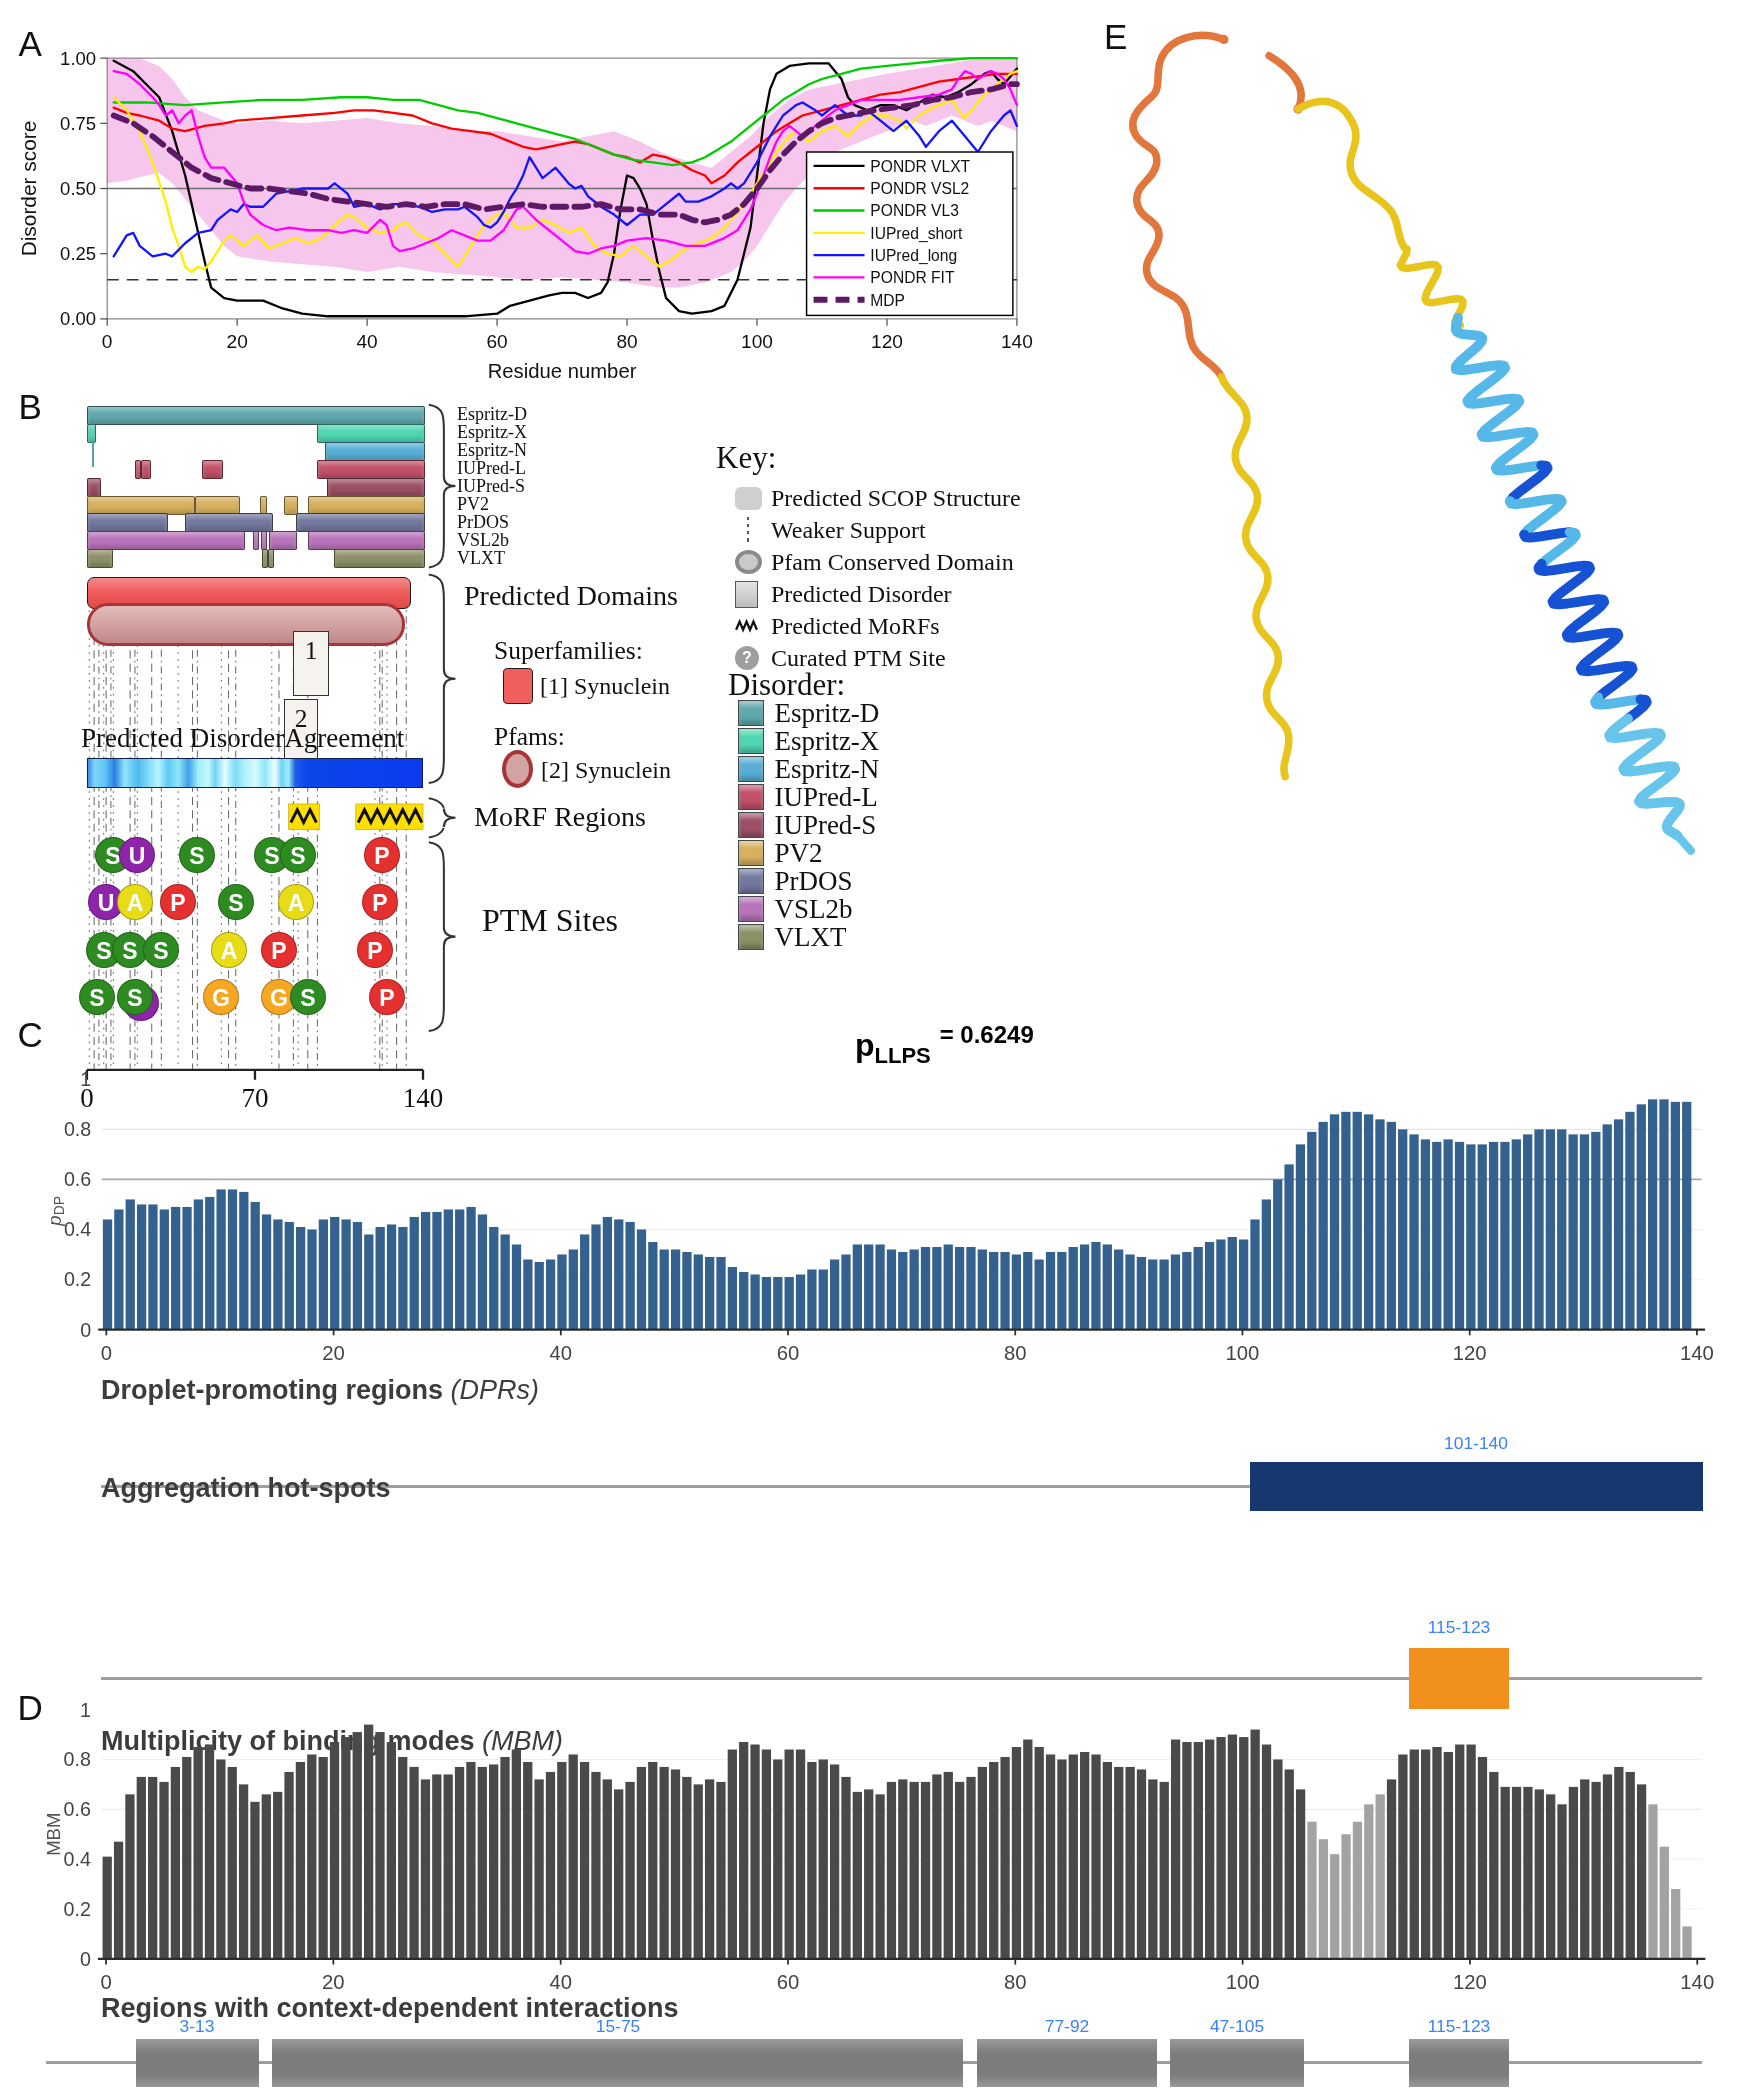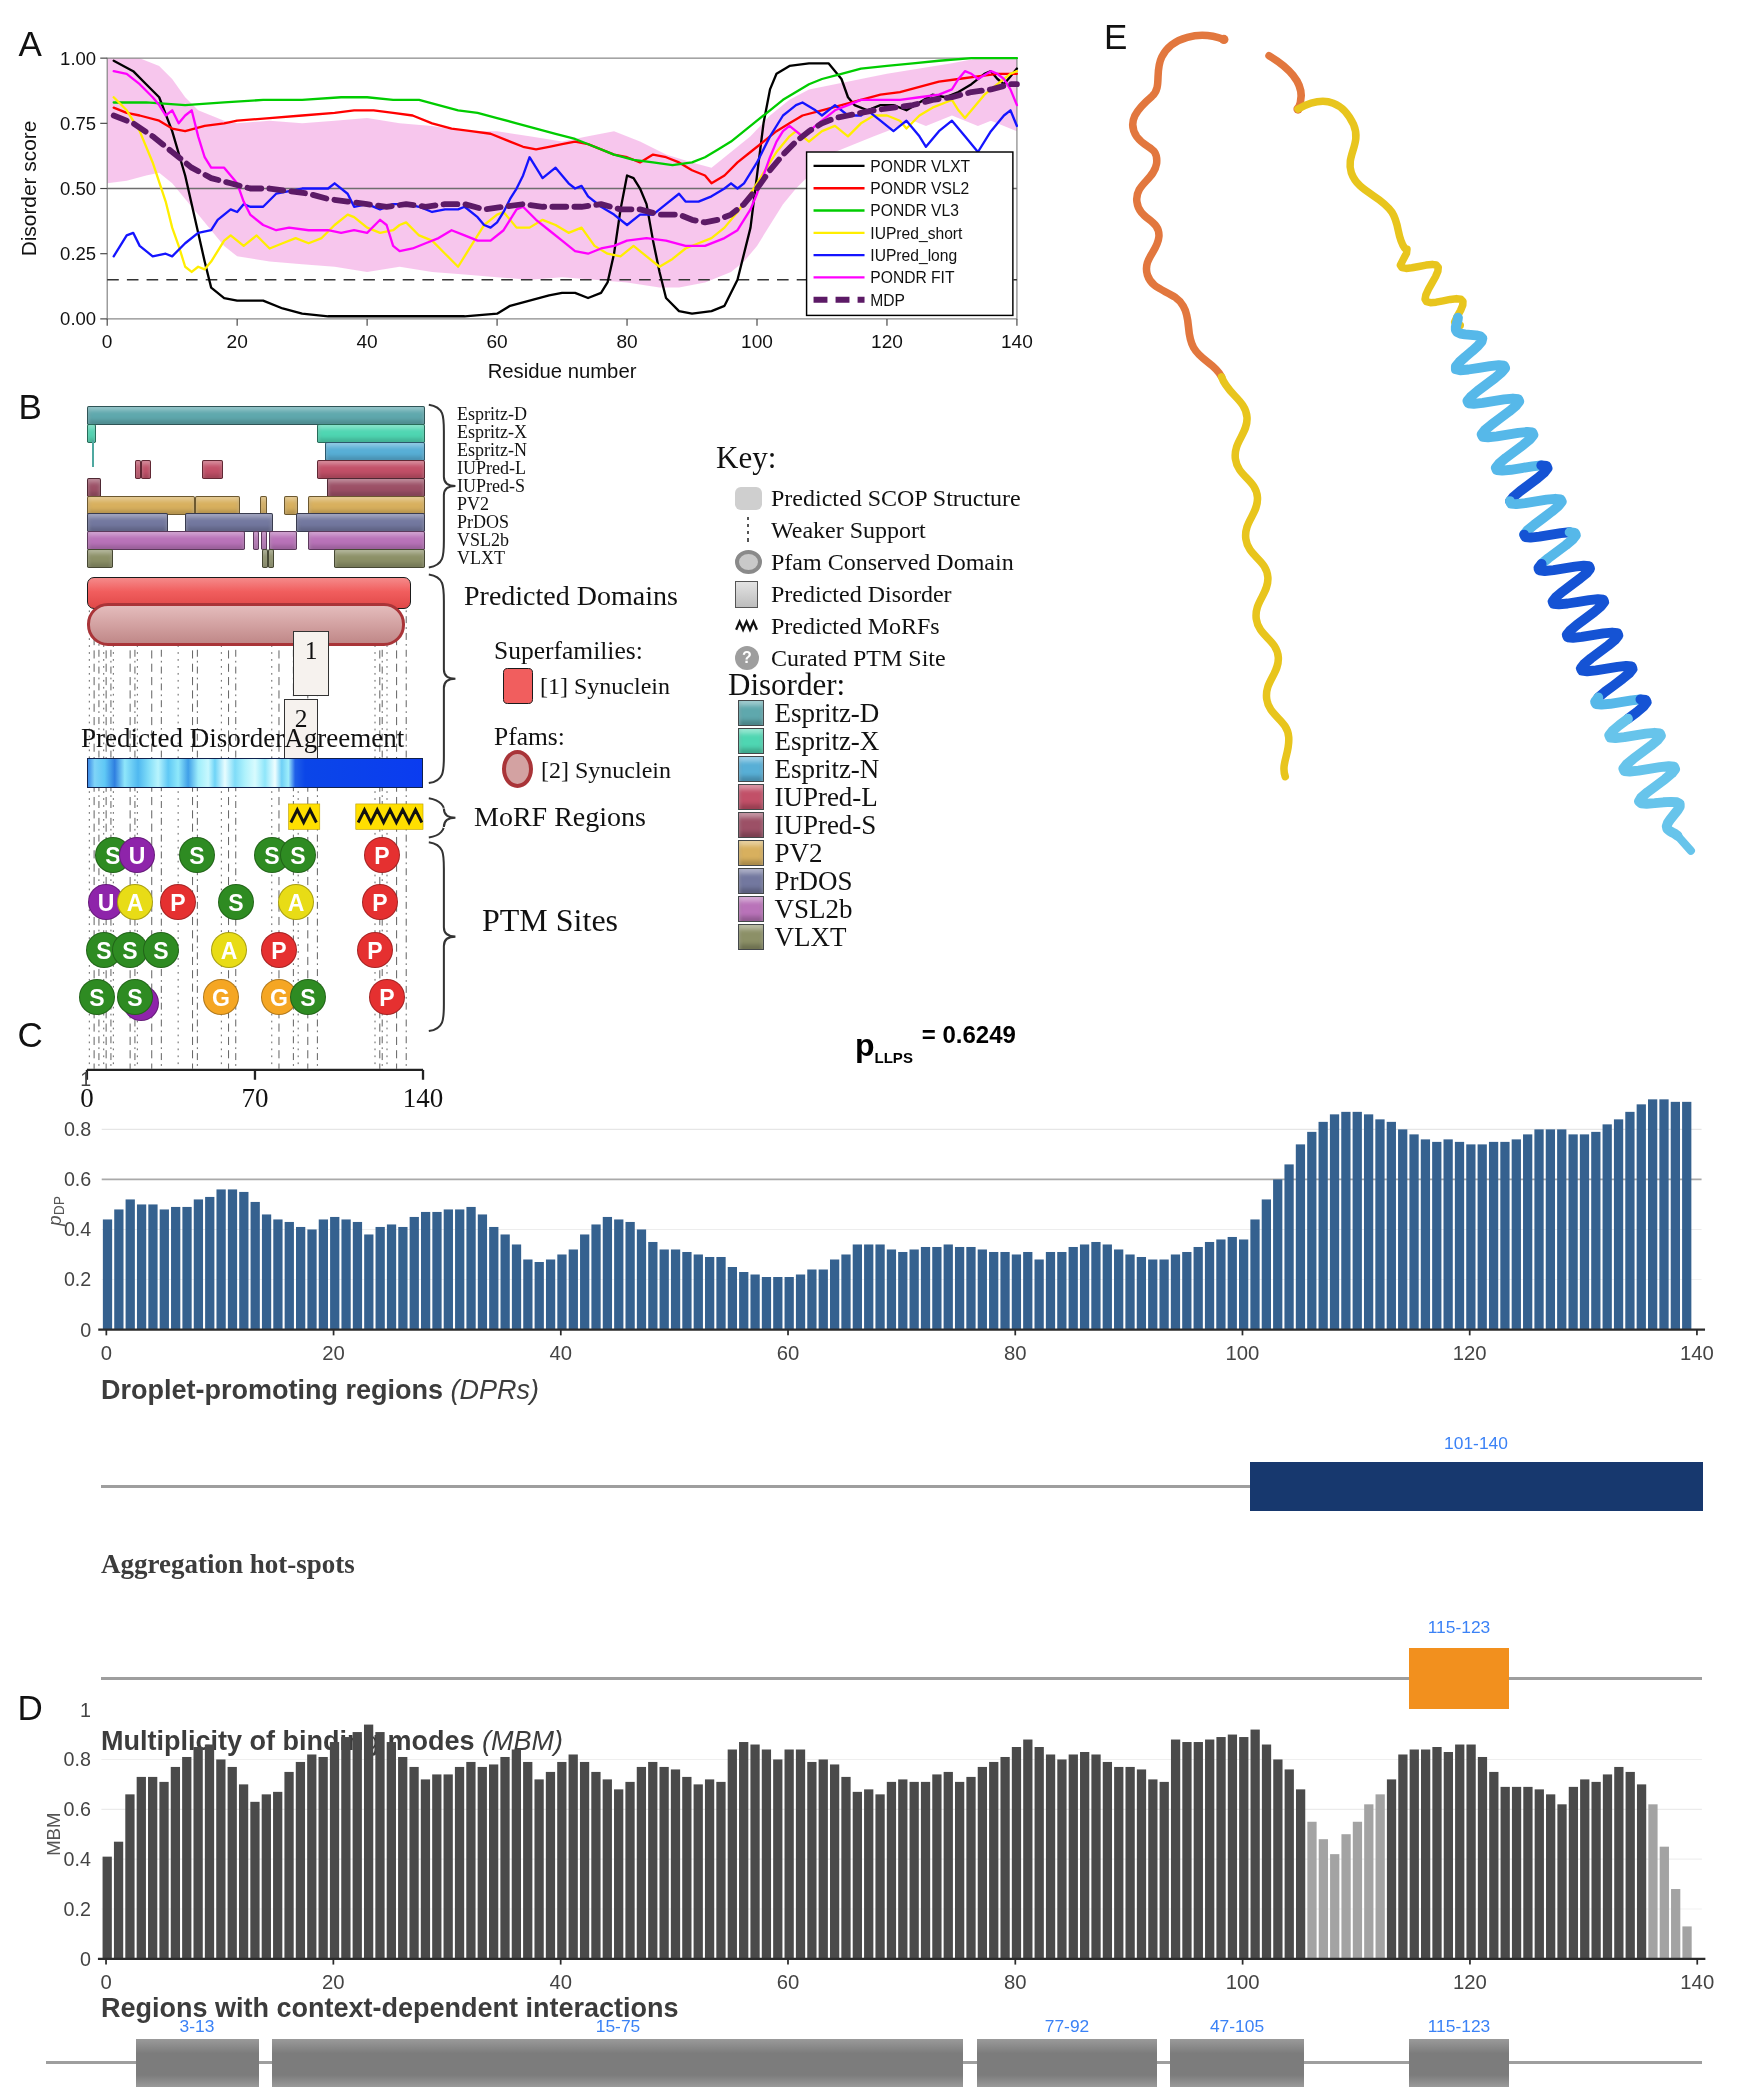--- a/index.html
+++ b/index.html
@@ -20,21 +20,21 @@
   .key-row{display:flex;align-items:center;height:32px;}
   .key-icon{width:36px;flex:0 0 36px;display:flex;align-items:center;justify-content:flex-start;}
   .key-text{font:24px "Liberation Serif",serif;color:#111;white-space:nowrap;}
   .dis-row{display:flex;align-items:center;height:28px;}
   .dis-swatch{width:24px;height:24px;border:1.2px solid #44484a;margin-right:10.4px;
        box-shadow:inset 0 4.6px 4.6px rgba(255,255,255,.4), inset 0 -4.6px 4.6px rgba(0,0,0,.22);}
   .dis-text{font:27px "Liberation Serif",serif;color:#111;white-space:nowrap;}
   .c-title{font:bold 27px "Liberation Sans",sans-serif;color:#3c3c3c;white-space:nowrap;}
   .c-title .var{font-style:italic;font-weight:normal;}
   .score{font:bold 32px "Liberation Sans",sans-serif;color:#000;}
-  .score sub{font-size:15px;}
+  .score sub{font-size:22px;}
   .score .eq{font-size:24px;vertical-align:12.8px;}
   .reg-label{position:absolute;font:17.4px "Liberation Sans",sans-serif;color:#3b82f6;transform:translateX(-50%);white-space:nowrap;}
   .track-line{position:absolute;background:#9e9e9e;}
   .region-rect{position:absolute;background:linear-gradient(#9a9a9a,#7c7c7c 30%,#7c7c7c 75%,#9a9a9a);}
   .axis-num{position:absolute;font:27px "Liberation Serif",serif;color:#111;transform:translateX(-50%);}
 </style>
 </head>
 <body>
 
 <div class="page">
@@ -505,21 +505,21 @@
     </svg>
 
   <div class="abs c-title" style="left:101px;top:1375px;">
     <span>Droplet-promoting regions</span>
     <span class="var"> (</span><span class="var">DPRs</span><span class="var">)</span>
   </div>
   <div class="reg-label" style="left:1476px;top:1433px;">101-140</div>
   <div class="track-line" style="left:101px;top:1485px;width:1601px;height:2.9px;"></div>
   <div class="abs" style="left:1250px;top:1462px;width:453px;height:49px;background:#17386E;"></div>
 
-  <div class="abs c-title" style="left:101px;top:1549px;font-family:Liberation Serif, serif;">Aggregation hot-spots</div>
+  <div class="abs c-title" style="left:101px;top:1473px;">Aggregation hot-spots</div>
   <div class="reg-label" style="left:1459px;top:1617px;">115-123</div>
   <div class="track-line" style="left:101px;top:1677px;width:1601px;height:2.9px;"></div>
   <div class="abs" style="left:1409px;top:1648px;width:100px;height:61px;background:#F2901E;"></div>
 
   <div class="abs c-title" style="left:101px;top:1726px;">
     <span>Multiplicity of binding modes</span>
     <span class="var"> (</span><span class="var">MBM</span><span class="var">)</span>
   </div>
   <svg id="svg-d" style="left:0;top:1698px;" width="1739" height="313" viewBox="0 2930 3001 540">
       <line x1="175" y1="3036" x2="2936.96" y2="3036" stroke="#EFEFEF" stroke-width="2"></line>

